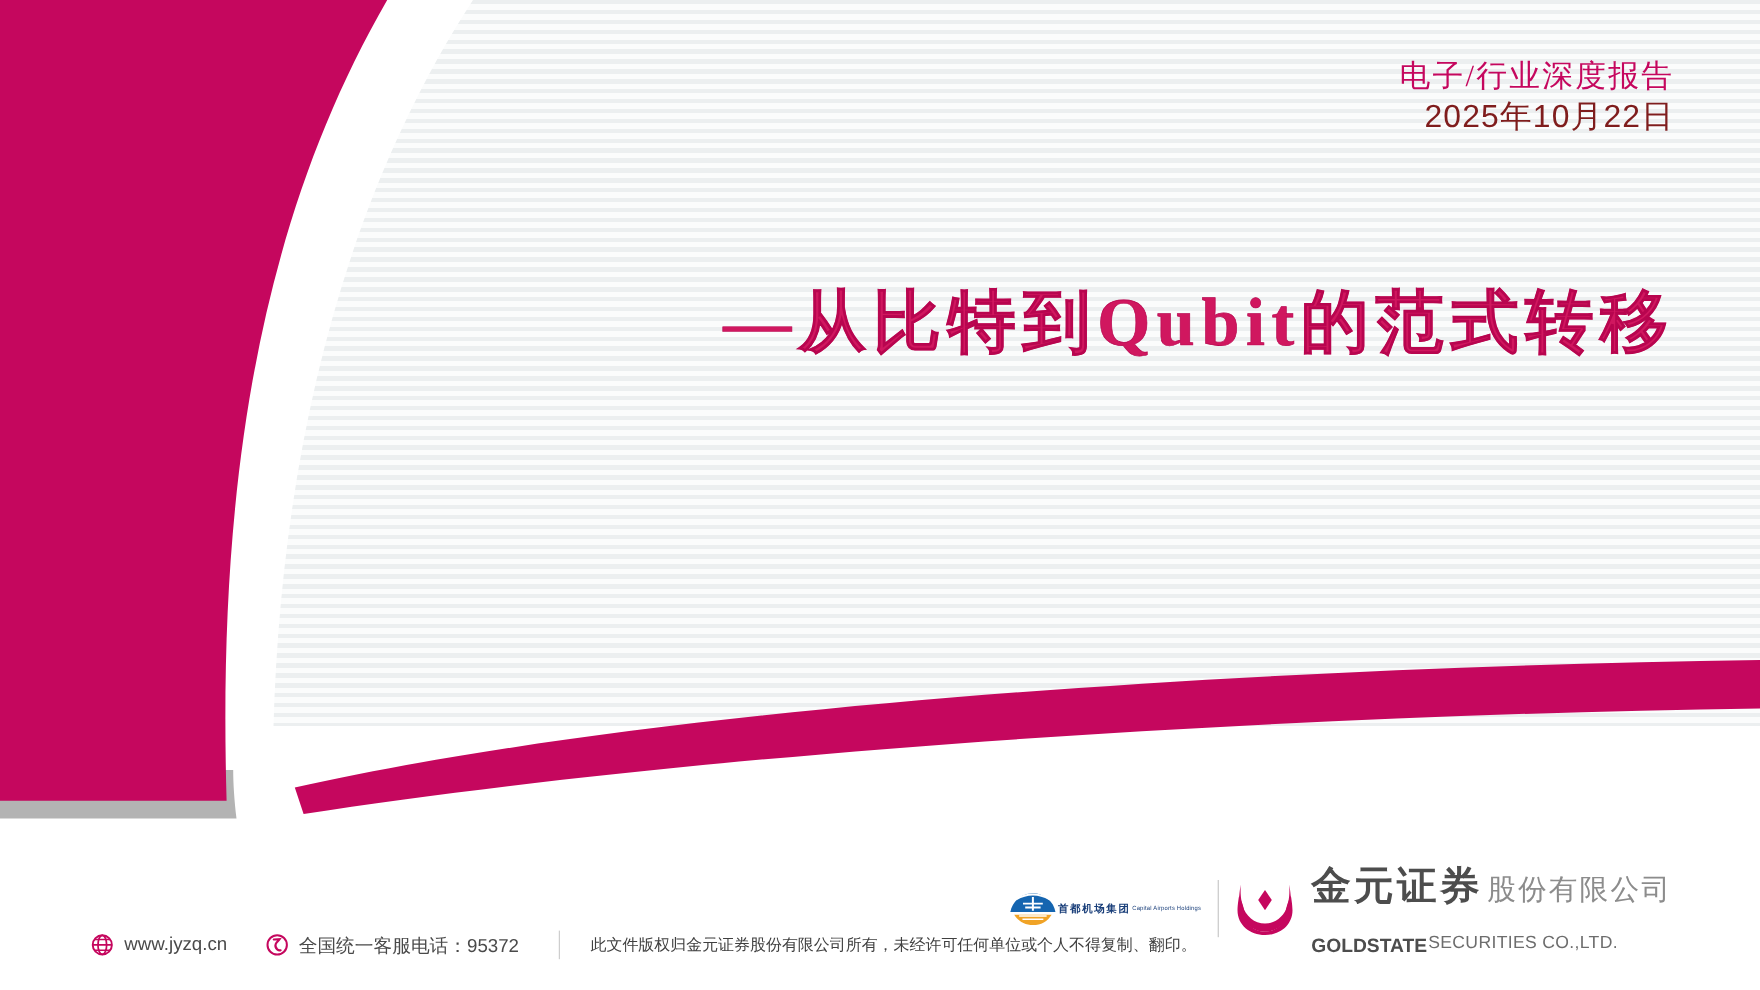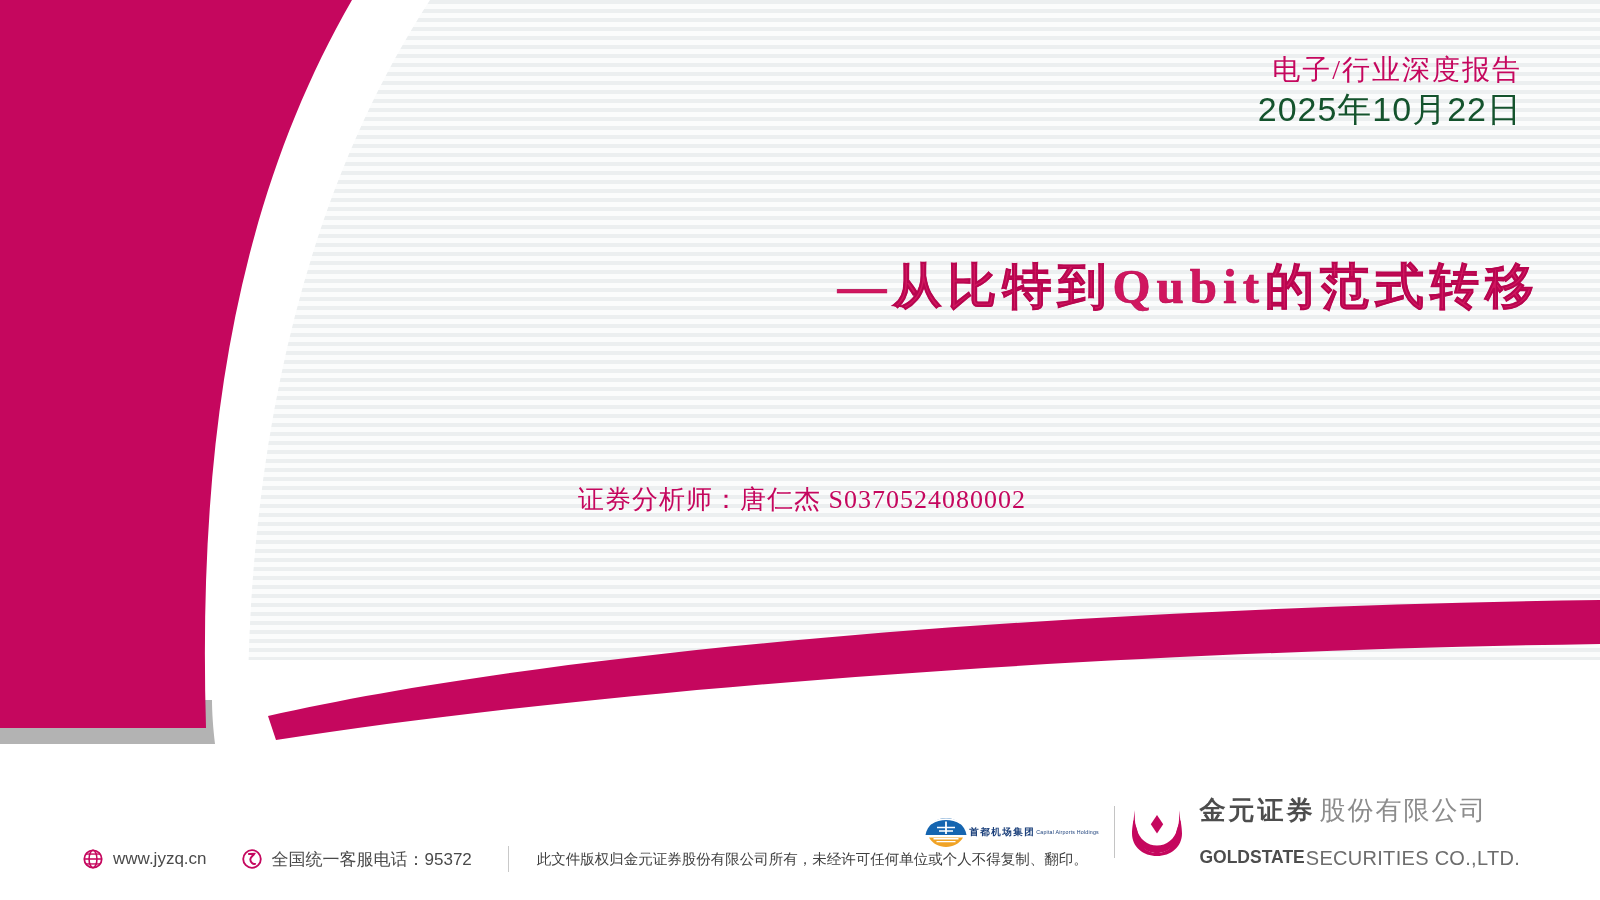--- a/index.html
+++ b/index.html
@@ -57,22 +57,22 @@
   }
   .header-kicker {
     font-family: "Liberation Serif", "DejaVu Serif", serif;
     font-size: 28px;
     color: #c5075e;
     letter-spacing: 2px;
     white-space: nowrap;
   }
   .header-date {
     font-family: "Liberation Sans", sans-serif;
-    font-size: 34px;
-    color: #14532d;
+    font-size: 29px;
+    color: #7f1d1d;
     letter-spacing: 1px;
     white-space: nowrap;
   }
 
   
   .title-block {
     position: absolute;
     left: 340px;
     top: 258px;
     width: 1200px;
@@ -86,23 +86,23 @@
     color: #d0175f;
     letter-spacing: 6px;
     -webkit-text-stroke: 0.6px #b8054f;
     white-space: nowrap;
   }
   .title-line.l1 {
     text-align: left;
     padding-left: 168px;
   }
   .title-line.l2 {
-    text-align: right;
+    text-align: center;
     padding-left: 300px;
-    font-size: 49px;
+    font-size: 62px;
   }
 
   
   .analyst {
     position: absolute;
     left: 578px;
     top: 482px;
     z-index: 5;
     font-family: "Liberation Serif", "DejaVu Serif", serif;
     font-size: 26px;
@@ -191,41 +191,41 @@
   .lock-divider {
     width: 1px;
     height: 52px;
     background: #c4c4c4;
     margin: 0 14px 0 2px;
   }
   .gs-mark { margin-right: 14px; flex: 0 0 auto; }
   .gs-text { display: flex; flex-direction: column; justify-content: center; }
   .gs-cn { display: flex; align-items: baseline; white-space: nowrap; }
   .gs-cn-strong {
-    font-size: 26px;
+    font-size: 36px;
     font-weight: 700;
     color: #4d4d4d;
     letter-spacing: 3px;
   }
   .gs-cn-light {
     font-size: 26px;
     font-weight: 400;
     color: #8c8c8c;
     letter-spacing: 2px;
     margin-left: 4px;
   }
   .gs-en { display: flex; align-items: flex-start; white-space: nowrap; margin-top: 19px; }
   .gs-en-strong {
     font-size: 17.5px;
     font-weight: 700;
     color: #4d4d4d;
     letter-spacing: 0px;
   }
   .gs-en-light {
-    font-size: 20px;
+    font-size: 16px;
     font-weight: 400;
     color: #6d6d6d;
     letter-spacing: 0.3px;
     margin-left: 1px;
   }
 </style>
 </head>
 <body>
 
 <div class="slide">
@@ -246,21 +246,20 @@
 
   <div class="header">
     <div class="header-kicker">电子/行业深度报告</div>
     <div class="header-date">2025年10月22日</div>
   </div>
 
   <div class="title-block">
     <div class="title-line l2">—从比特到Qubit的范式转移</div>
   </div>
 
-  <div class="analyst">证券分析师：唐仁杰 S0370524080002</div>
 
   <div class="footer">
     <div class="footer-left">
 
       <div class="f-item">
         <svg class="f-ico" viewBox="0 0 24 24">
           <circle cx="12" cy="12" r="9.5" fill="none" stroke="#c5075e" stroke-width="1.9"></circle>
           <ellipse cx="12" cy="12" rx="4.3" ry="9.5" fill="none" stroke="#c5075e" stroke-width="1.7"></ellipse>
           <line x1="2.5" y1="12" x2="21.5" y2="12" stroke="#c5075e" stroke-width="1.7"></line>
           <line x1="4" y1="6.6" x2="20" y2="6.6" stroke="#c5075e" stroke-width="1.5"></line>

